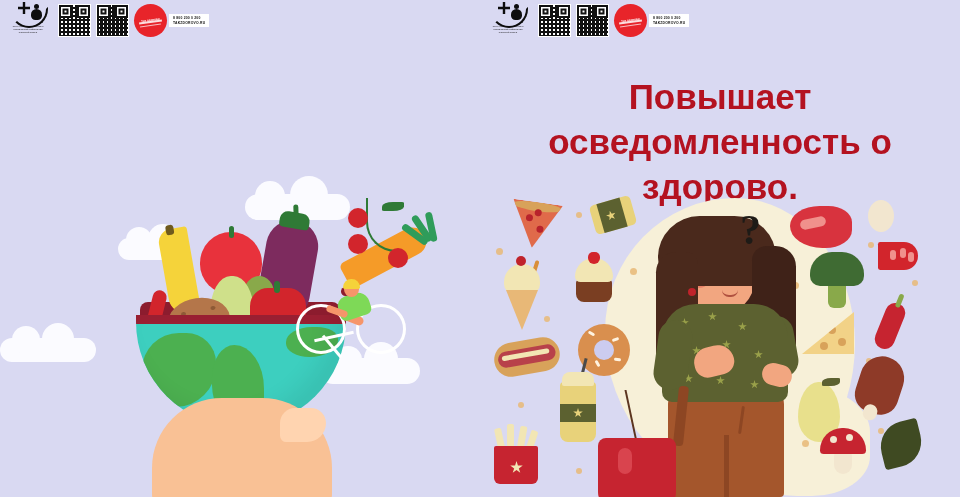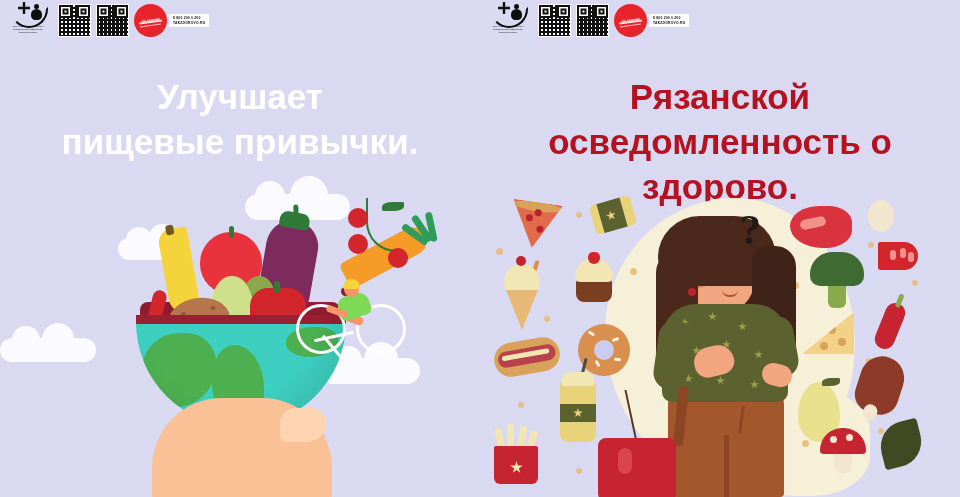--- a/index.html
+++ b/index.html
@@ -261,24 +261,20 @@
           <span class="bbar"></span>
             <span class="bbar2"></span>
         </div>
         <div class="badge-text">
           <div>8 800 200 0 200</div>
           <div>TAKZDOROVO.RU</div>
         </div>
       </div>
     </div>
 
-    <div class="headline left">
-      <div>Улучшает</div>
-      <div>пищевые привычки.</div>
-    </div>
 
     <div class="illus-left">
       <div class="cloud cl1"></div>
       <div class="cloud cl2"></div>
       <div class="cloud cl3"></div>
       <div class="cloud cl4"></div>
 
       <div class="bowlfill"></div>
 
       <div class="food banana">
@@ -376,21 +372,21 @@
             <span class="bbar2"></span>
         </div>
         <div class="badge-text">
           <div>8 800 200 0 200</div>
           <div>TAKZDOROVO.RU</div>
         </div>
       </div>
     </div>
 
     <div class="headline right">
-      <div>Рязанской</div>
+      <div>Повышает</div>
       <div>осведомленность о здорово.</div>
     </div>
 
     <div class="illus-right">
       <div class="blob"></div>
       <div class="blob2"></div>
 
       <div class="dot" style="left:16px;top:58px;width:7px;height:7px"></div>
       <div class="dot" style="left:96px;top:22px;width:6px;height:6px"></div>
       <div class="dot" style="left:64px;top:126px;width:6px;height:6px"></div>

